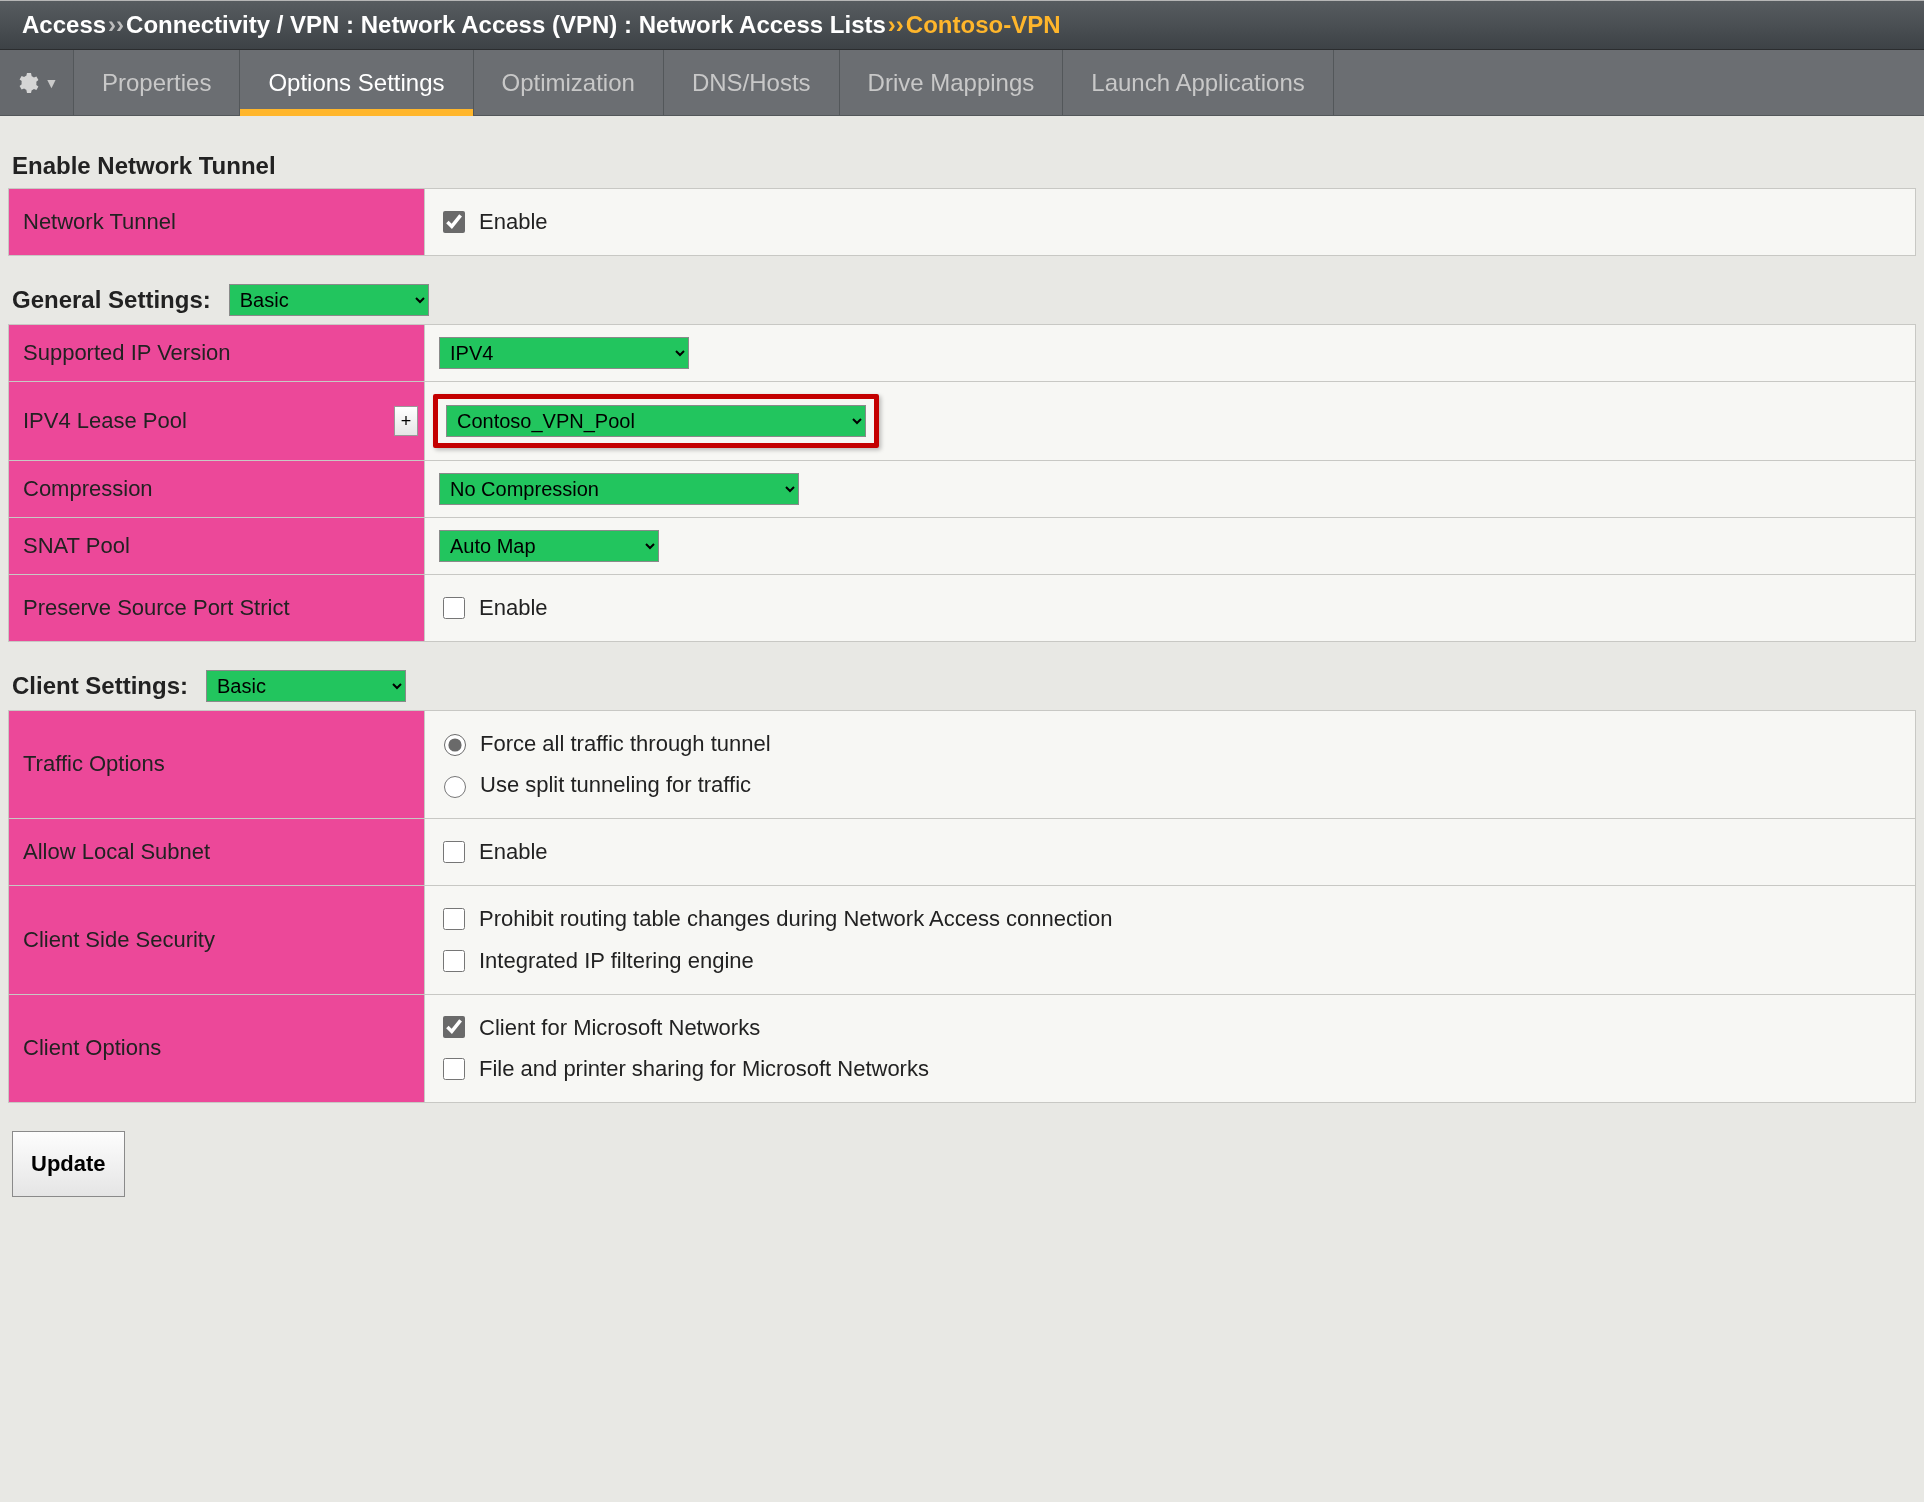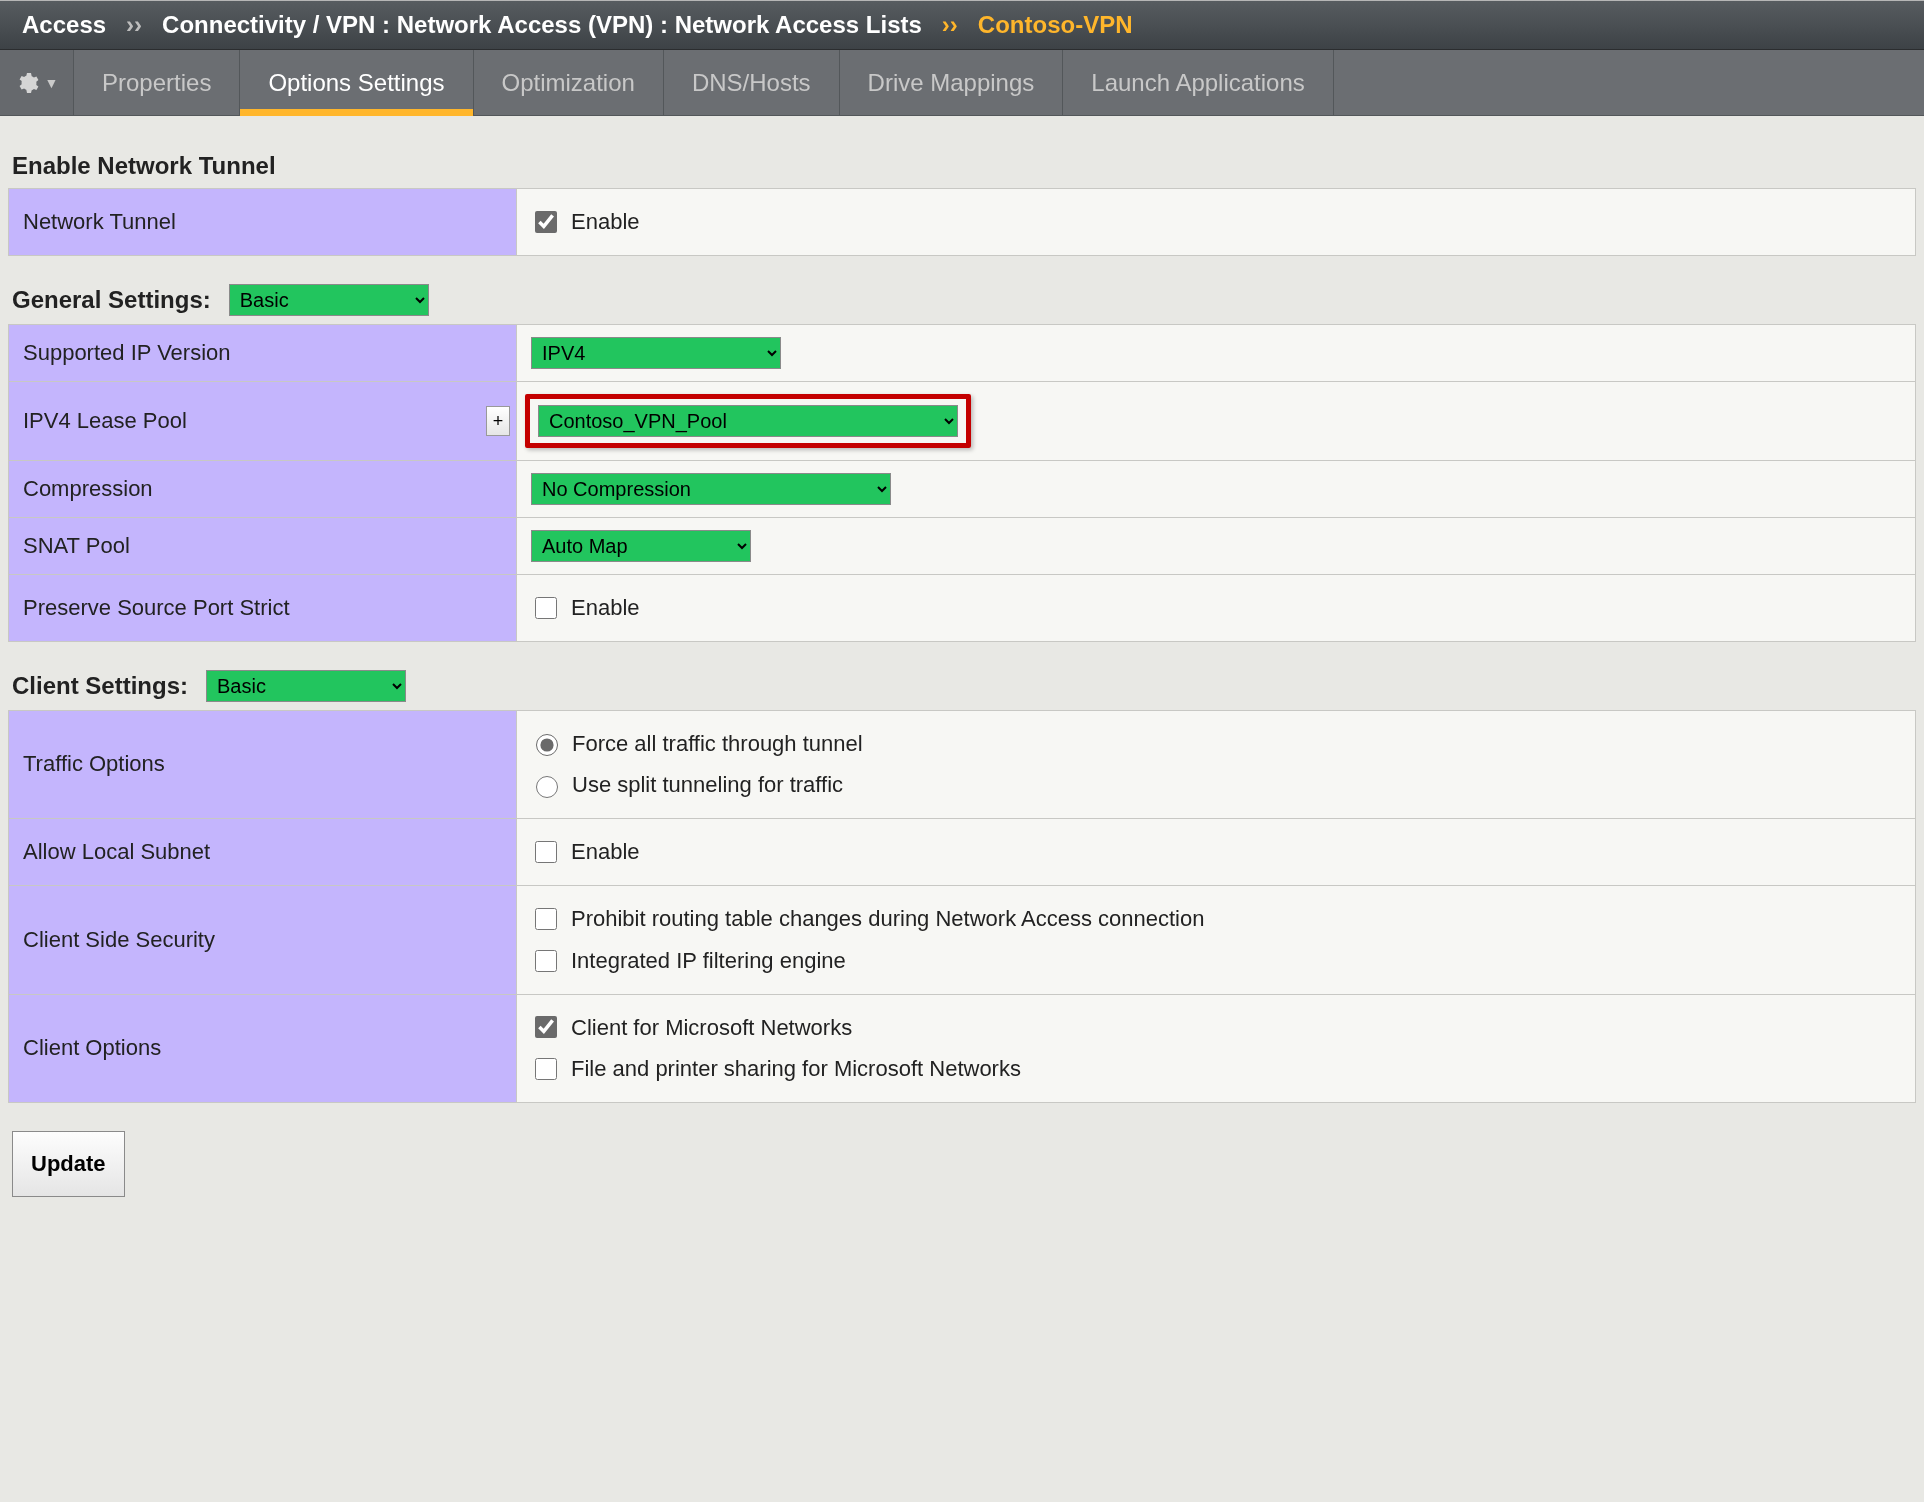--- a/index.html
+++ b/index.html
@@ -12,21 +12,21 @@
     width: 1924px;
   }
   
   .breadcrumb-bar {
     background: linear-gradient(#575c60, #3d4246);
     border-top: 1px solid #b6b6b6;
     border-bottom: 1px solid #2b2d2f;
     padding: 10px 22px;
     display: flex;
     align-items: center;
-    gap: 20px;
+    gap: 2px;
     font-weight: bold;
     font-size: 24px;
     color: #fff;
   }
   .breadcrumb-sep { color: #bdbdbd; font-weight: bold; }
   .breadcrumb-gold { color: #ffb62b; }
   
   .tab-bar {
     background: #6b6e72;
     display: flex;
@@ -83,22 +83,22 @@
     background: #f5f5f2;
     margin-bottom: 28px;
     border: 1px solid #c0c0bc;
   }
   table.cfg td {
     border: 1px solid #c8c8c4;
     padding: 12px 14px;
     vertical-align: middle;
   }
   td.label-cell {
-    width: 508px;
-    background: #c4b5fd;
+    width: 416px;
+    background: #ec4899;
     font-size: 22px;
     color: #222;
     position: relative;
   }
   td.val-cell {
     background: #f7f7f4;
     font-size: 22px;
   }
   .add-btn {
     position: absolute;

